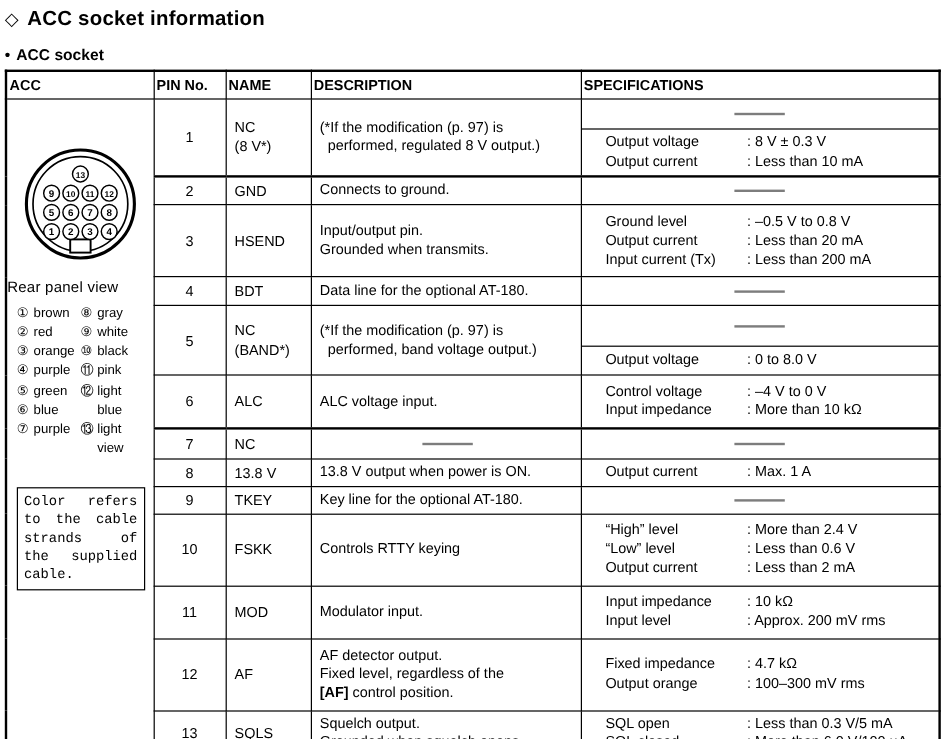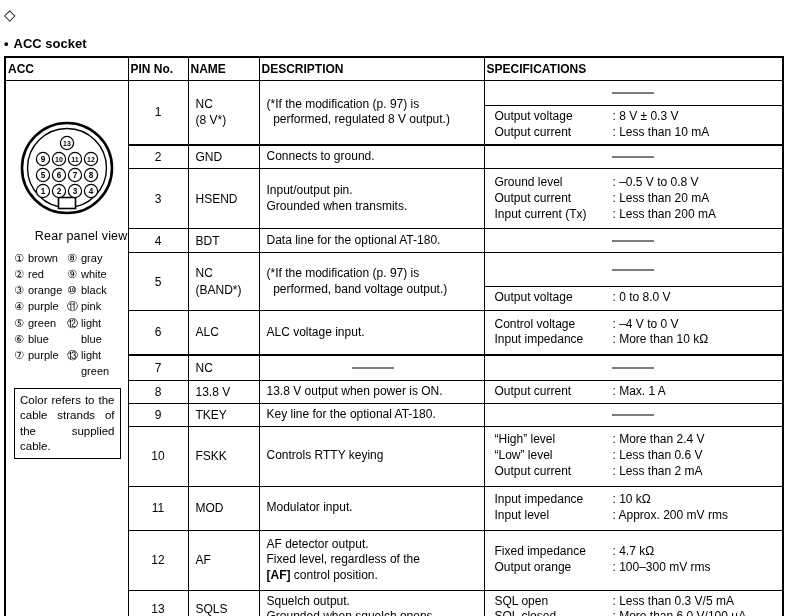--- a/index.html
+++ b/index.html
@@ -10,50 +10,51 @@
   .subtitle{font-size:13px;font-weight:bold;margin:12px 0 5px 4px;display:flex;align-items:center;gap:5px;}
   table.acc{border-collapse:collapse;table-layout:fixed;width:778px;margin-left:4px;
     border:2px solid #000;border-bottom:4px solid #000;}
   th,td{border:1px solid #000;vertical-align:middle;}
   th{font-size:12px;font-weight:bold;padding:4px 2px;text-align:left;}
   td.pin{text-align:center;font-size:12px;}
   td.name{font-size:12px;padding:2px 4px 2px 7px;white-space:pre-line;line-height:1.35;margin-top:46px;}
   td.desc{font-size:12px;padding:2px 4px 2px 7px;white-space:pre-wrap;line-height:1.3;}
   td.desc b{font-weight:bold;}
   td.spec{font-size:12px;padding:0;}
-  .pairs{padding:3px 4px 3px 10px;line-height:1.32;}
+  .pairs{padding:3px 4px 3px 20px;line-height:1.32;}
   .pair{display:flex;}
   .pair .lab{width:118px;flex:0 0 118px;}
   .pair .val{flex:1;}
   .dashwrap{display:flex;align-items:center;justify-content:center;height:100%;min-height:20px;}
   .hline{width:42px;border-top:2px solid #7d7d7d;}
   .split .sub1{border-bottom:1px solid #000;display:flex;align-items:center;justify-content:center;}
   .split .s24{height:24px;} .split .s31{height:31px;}
   tr.heavy td{border-bottom-width:2px;}
   td.accCell{vertical-align:top;padding:0;}
   .connWrap{margin:38px auto 0 auto;width:94px;}
-  .rearCap{font-size:12.5px;text-align:right;margin-top:8px;letter-spacing:.2px;}
+  .rearCap{font-size:12.5px;text-align:left;margin-top:8px;letter-spacing:.2px;}
   .legend{display:flex;margin:7px 0 0 8px;gap:3px;font-size:11px;line-height:1.47;}
   .legCol1{width:50px;} .legCol2{width:58px;}
   .legItem{display:flex;}
   .legItem .num{width:14px;flex:0 0 14px;}
   .legItem .cname{flex:1;}
-  .noteBox{border:1px solid #000;margin:9px 7px 0 8px;padding:4px 5px;font-size:11.5px;
-    line-height:1.32;text-align:justify;}
+  .noteBox{border:1px solid #000;margin:24px 7px 0 8px;padding:4px 5px;font-size:11.5px;
+    line-height:1.32;text-align:justify;font-family:Liberation Mono, monospace;}
   
   .h64{height:64px;} .h24{height:24px;} .h60{height:60px;} .h58{height:58px;}
   .h44{height:44px;} .h22{height:22px;} .h23{height:23px;} .h40{height:40px;}
 </style>
 </head>
 <body>
 
 <div class="page">
 
   <div class="title">
     <span class="diamond">◇</span>
+    <span>ACC socket information</span>
   </div>
   <div class="subtitle">
     <span>•</span>
     <span>ACC socket</span>
   </div>
 
   <table class="acc">
     <colgroup>
       <col style="width:123px">
         <col style="width:60px">
@@ -155,21 +156,21 @@
             <div class="legItem">
                   <span class="num">⑪</span>
                   <span class="cname">pink</span>
                 </div>
             <div class="legItem">
                   <span class="num">⑫</span>
                   <span class="cname">light blue</span>
                 </div>
             <div class="legItem">
                   <span class="num">⑬</span>
-                  <span class="cname">light green</span>
+                  <span class="cname">light view</span>
                 </div>
           </div>
         </div>
         <div class="noteBox">Color refers to the cable strands of the supplied cable.</div>
       </td>
       <td class="pin">1</td>
       <td class="name">NC
 (8 V*)</td>
       <td class="desc">(*If the modification (p. 97) is
   performed, regulated 8 V output.)</td>

